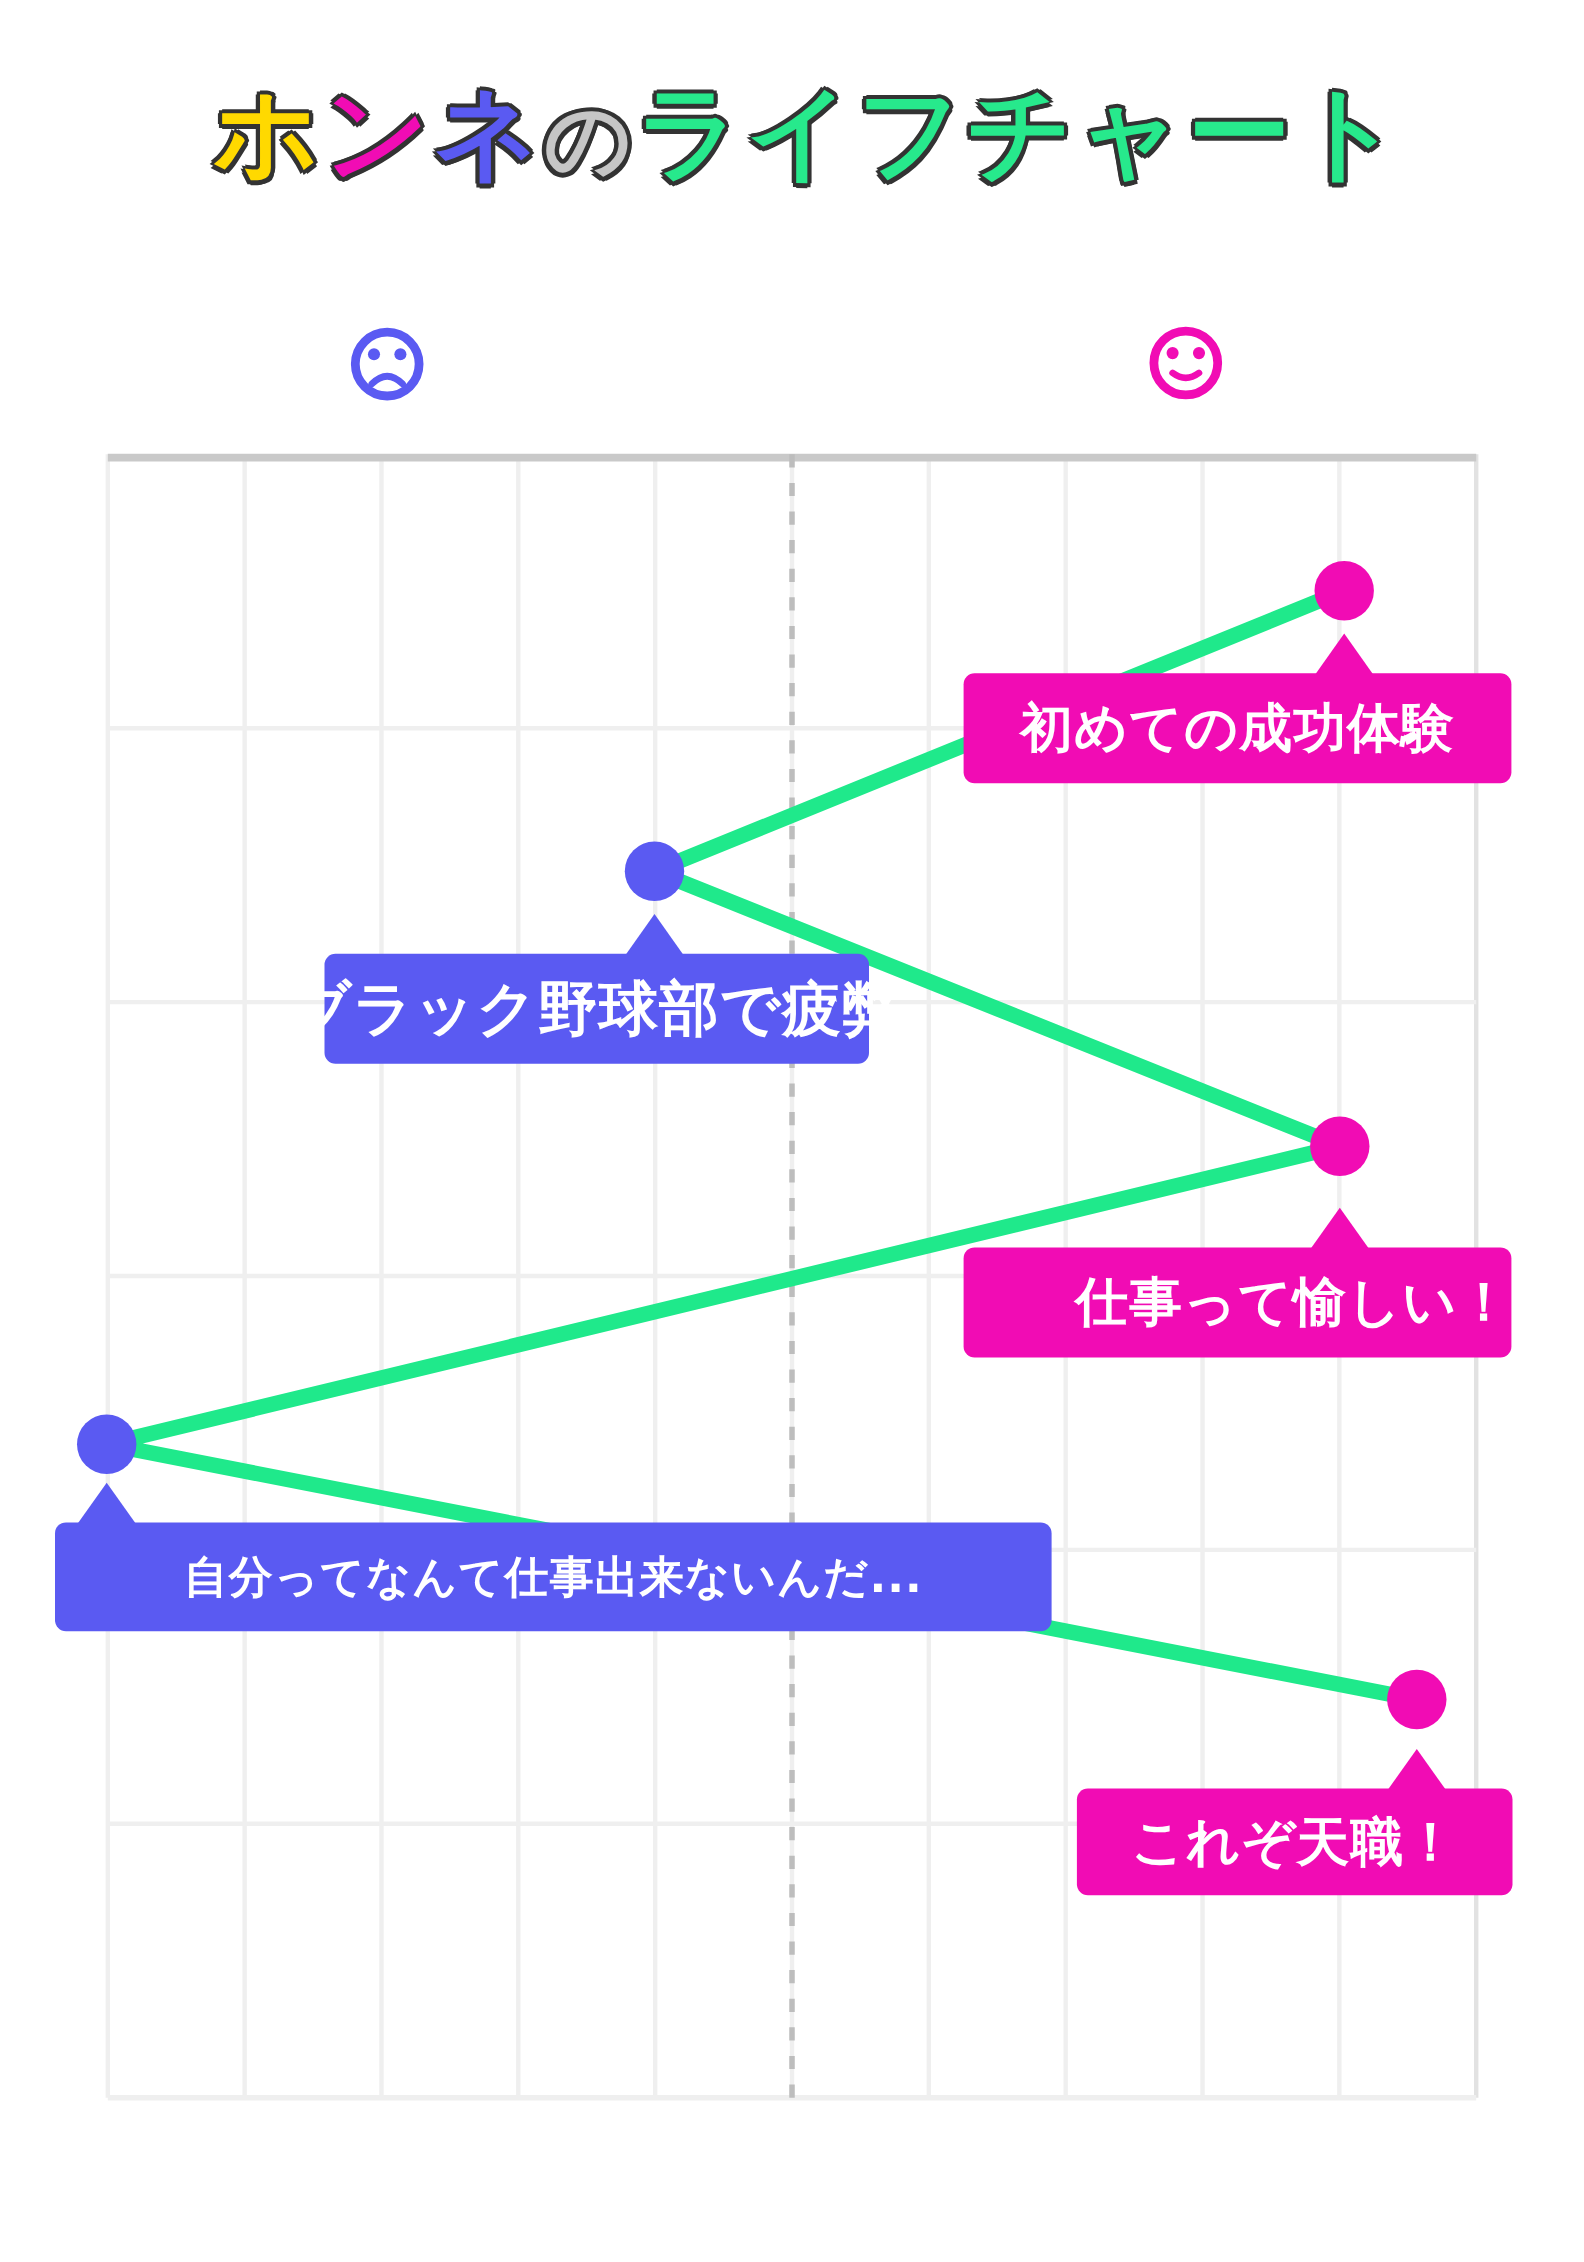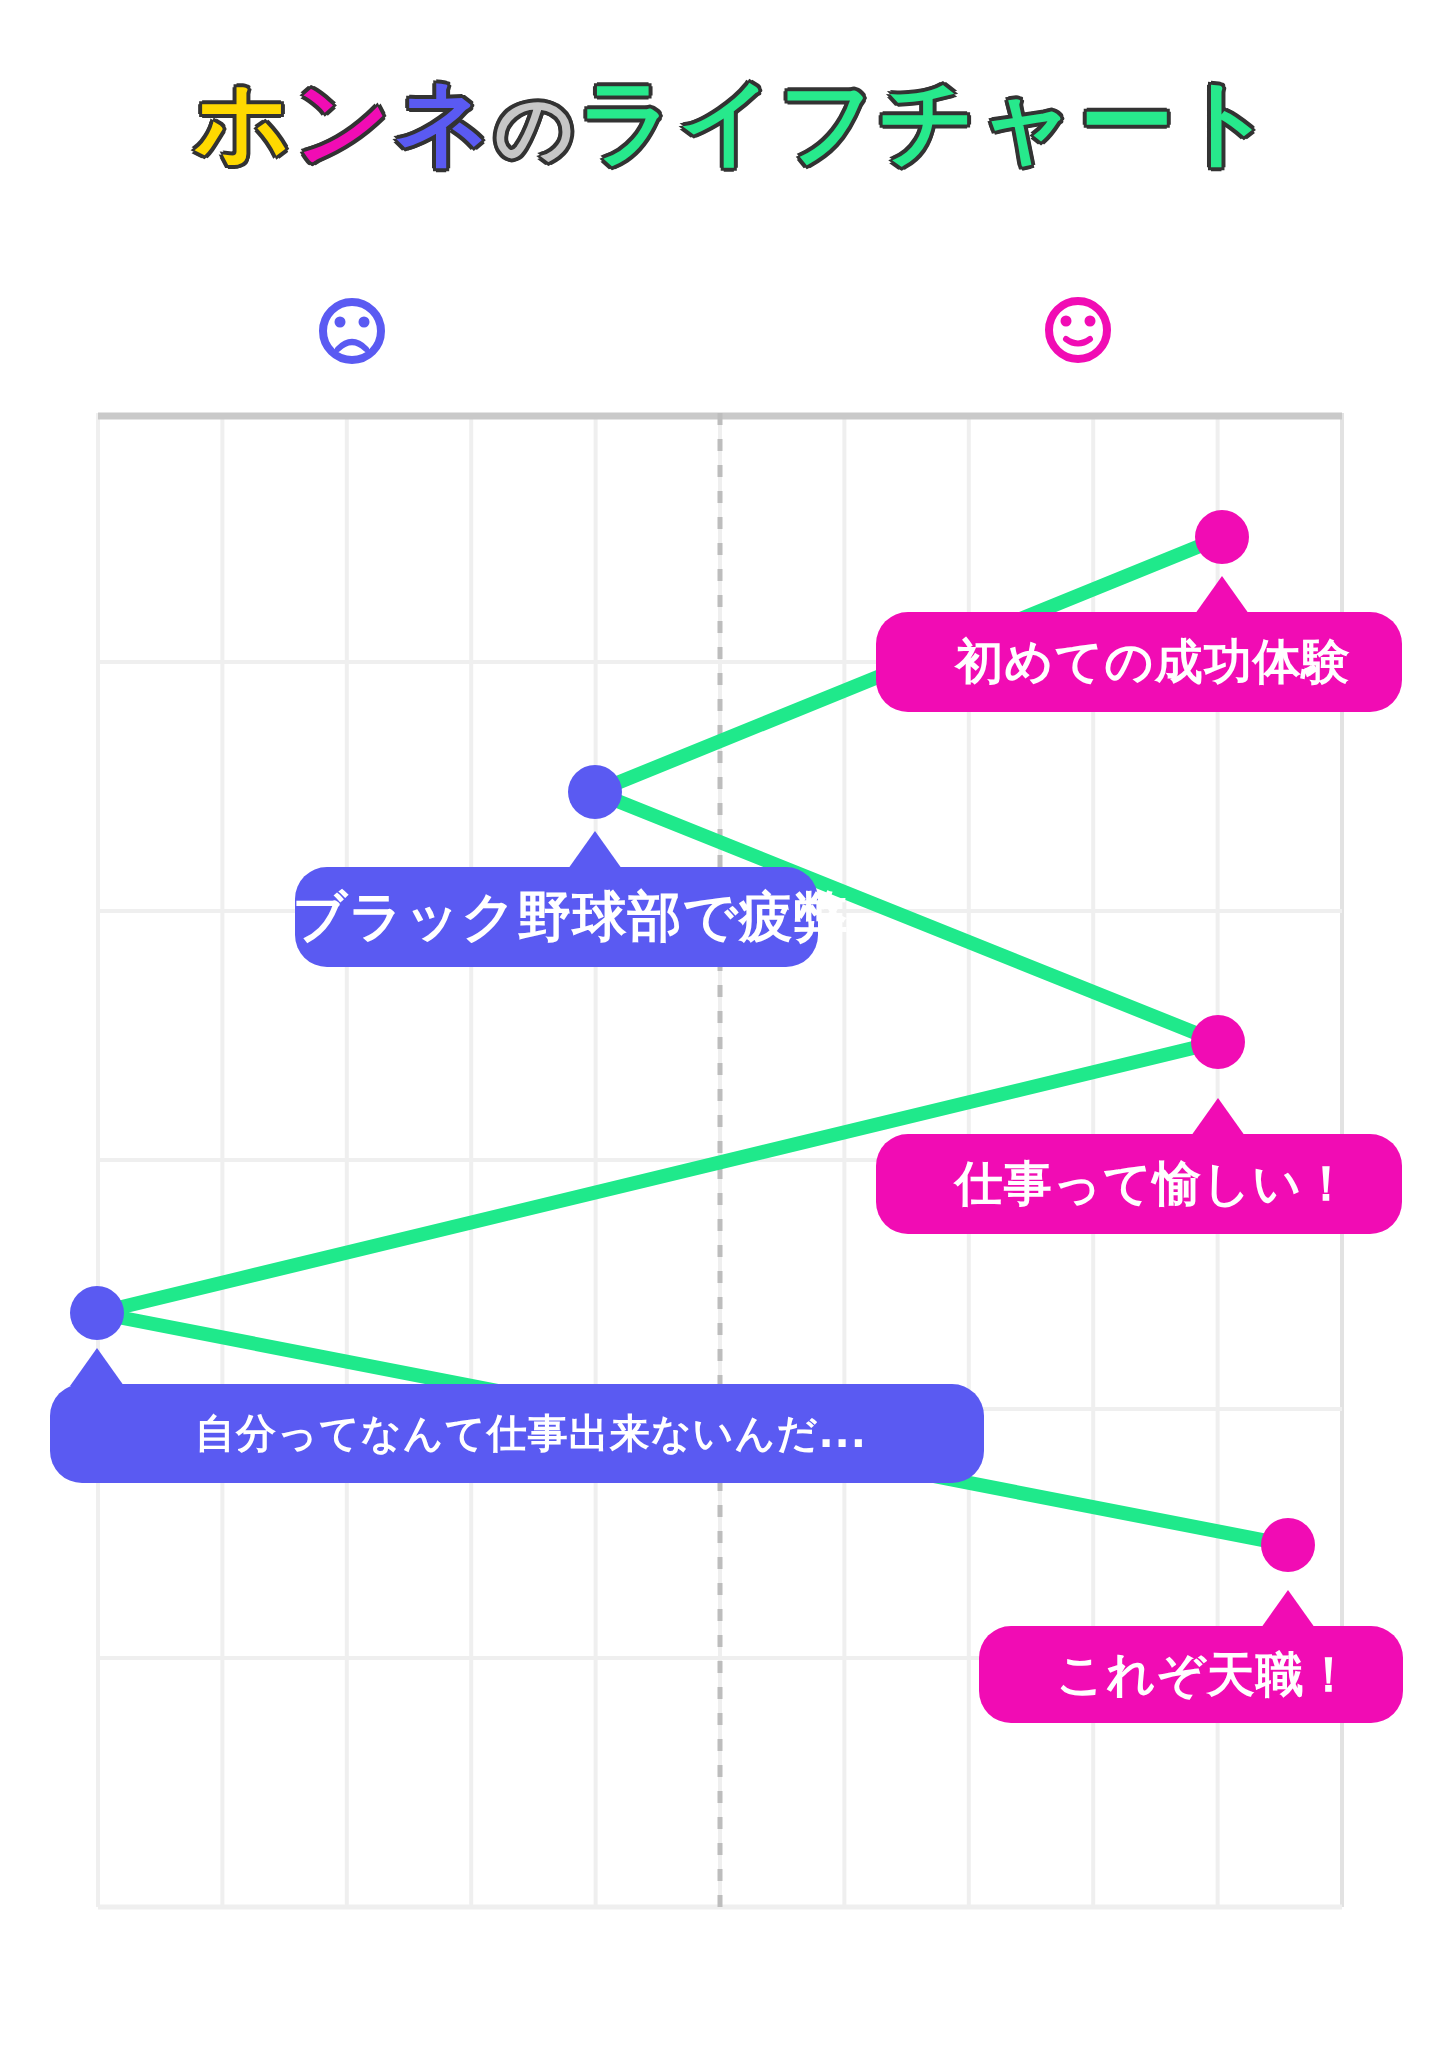--- a/index.html
+++ b/index.html
@@ -24,23 +24,23 @@
   .face .ring{stroke:currentColor;fill:none;stroke-width:8;}
   .face .eye{fill:currentColor;}
   .face .mouth{stroke:currentColor;fill:none;stroke-width:6;stroke-linecap:round;}
   #sad-face{left:310px;top:289px;}
   #happy-face{left:1036px;top:288px;}
   
   .chart{position:absolute;left:98px;top:413px;width:1244px;height:1494px;}
   .chart svg{position:absolute;left:0;top:0;overflow:visible;}
   
   .bubble{
-    position:absolute;border-radius:32px;color:#ffffff;font-weight:bold;
+    position:absolute;border-radius:10px;color:#ffffff;font-weight:bold;
     display:flex;align-items:center;justify-content:center;
-    white-space:nowrap;z-index:5;letter-spacing:1px;padding-left:28px;
+    white-space:nowrap;z-index:5;letter-spacing:1px;
   }
   .bubble .pointer{
     position:absolute;top:-36px;width:0;height:0;
     border-left:27px solid transparent;border-right:27px solid transparent;
     border-bottom:38px solid #000;
   }
   .bubble .bubble-text{position:relative;}
 </style>
 </head>
 <body>
@@ -92,21 +92,21 @@
 </div>
 
 <div class="bubble" style="left: 876px; top: 612px; width: 498px; height: 100px; background: rgb(241, 12, 180); font-size: 48px; color: rgb(255, 255, 255);">
   <span class="pointer" style="left: 319px; border-bottom-color: rgb(241, 12, 180);"></span>
   <span class="bubble-text">初めての成功体験</span>
 </div>
 <div class="bubble" style="left: 295px; top: 867px; width: 495px; height: 100px; background: rgb(90, 90, 242); font-size: 54px; color: rgb(255, 255, 255);">
   <span class="pointer" style="left: 273px; border-bottom-color: rgb(90, 90, 242);"></span>
   <span class="bubble-text">ブラック野球部で疲弊</span>
 </div>
-<div class="bubble" style="left: 876px; top: 1134px; width: 498px; height: 100px; background: rgb(241, 12, 180); font-size: 48px; color: rgb(255, 255, 255);">
+<div class="bubble" style="left: 876px; top: 1134px; width: 498px; height: 100px; background: rgb(241, 12, 180); font-size: 48px; color: rgb(255, 255, 255); justify-content: flex-end;">
   <span class="pointer" style="left: 315px; border-bottom-color: rgb(241, 12, 180);"></span>
   <span class="bubble-text">仕事って愉しい！</span>
 </div>
 <div class="bubble" style="left: 50px; top: 1384px; width: 906px; height: 99px; background: rgb(90, 90, 242); font-size: 40px; color: rgb(255, 255, 255);">
   <span class="pointer" style="left: 20px; border-bottom-color: rgb(90, 90, 242);"></span>
   <span class="bubble-text">自分ってなんて仕事出来ないんだ...</span>
 </div>
 <div class="bubble" style="left: 979px; top: 1626px; width: 396px; height: 97px; background: rgb(241, 12, 180); font-size: 48px; color: rgb(255, 255, 255);">
   <span class="pointer" style="left: 282px; border-bottom-color: rgb(241, 12, 180);"></span>
   <span class="bubble-text">これぞ天職！</span>

